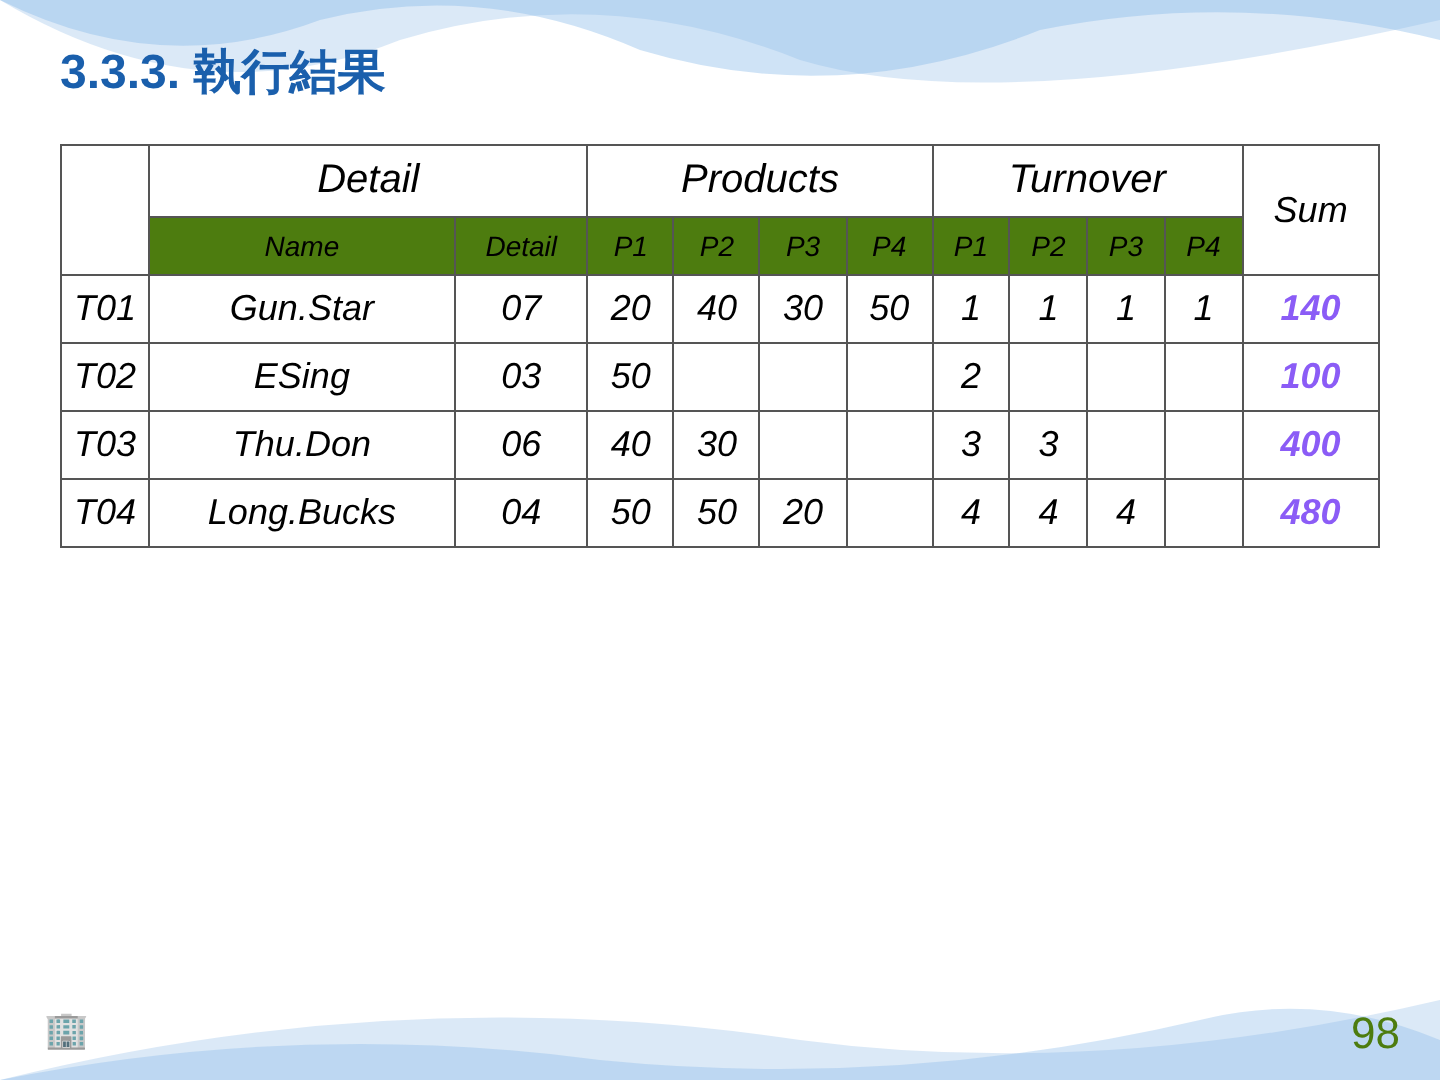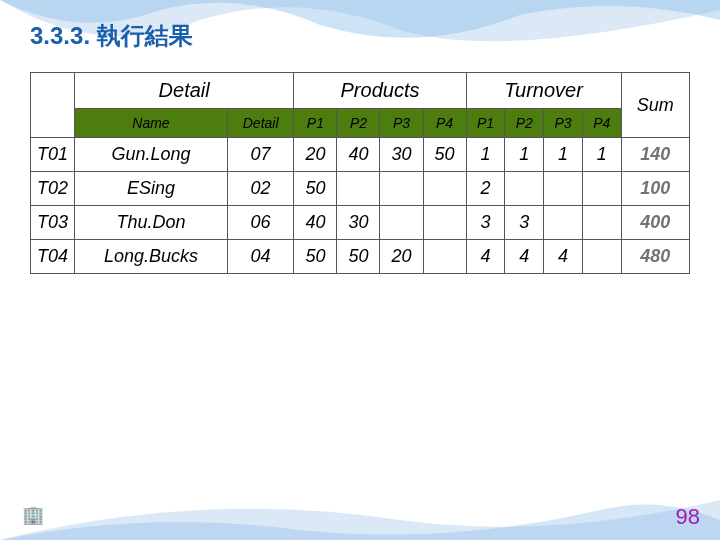--- a/index.html
+++ b/index.html
@@ -68,31 +68,31 @@
       font-weight: normal;
       background: #4d7c0f;
     }
 
     
     .data-row td {
       font-size: 18px;
     }
 
     .sum-cell {
-      color: #737373;
+      color: #8b5cf6;
       font-weight: bold;
       font-size: 20px;
     }
 
     .footer-page {
       position: absolute;
       bottom: 10px;
       right: 20px;
       font-size: 22px;
-      color: #a21caf;
+      color: #4d7c0f;
       z-index: 2;
     }
 
     .footer-logo {
       position: absolute;
       bottom: 8px;
       left: 20px;
       z-index: 2;
       font-size: 13px;
       color: #1a5fac;
@@ -134,36 +134,36 @@
         <td class="subheader">P4</td>
         <td class="subheader">P1</td>
         <td class="subheader">P2</td>
         <td class="subheader">P3</td>
         <td class="subheader">P4</td>
       </tr>
     </thead>
     <tbody id="table-body">
     <tr class="data-row">
           <td>T01</td>
-          <td>Gun.Long</td>
+          <td>Gun.Star</td>
           <td>07</td>
           <td>20</td>
           <td>40</td>
           <td>30</td>
           <td>50</td>
           <td>1</td>
           <td>1</td>
           <td>1</td>
           <td>1</td>
           <td class="sum-cell">140</td>
         </tr>
         <tr class="data-row">
           <td>T02</td>
           <td>ESing</td>
-          <td>02</td>
+          <td>03</td>
           <td>50</td>
           <td></td>
           <td></td>
           <td></td>
           <td>2</td>
           <td></td>
           <td></td>
           <td></td>
           <td class="sum-cell">100</td>
         </tr>

